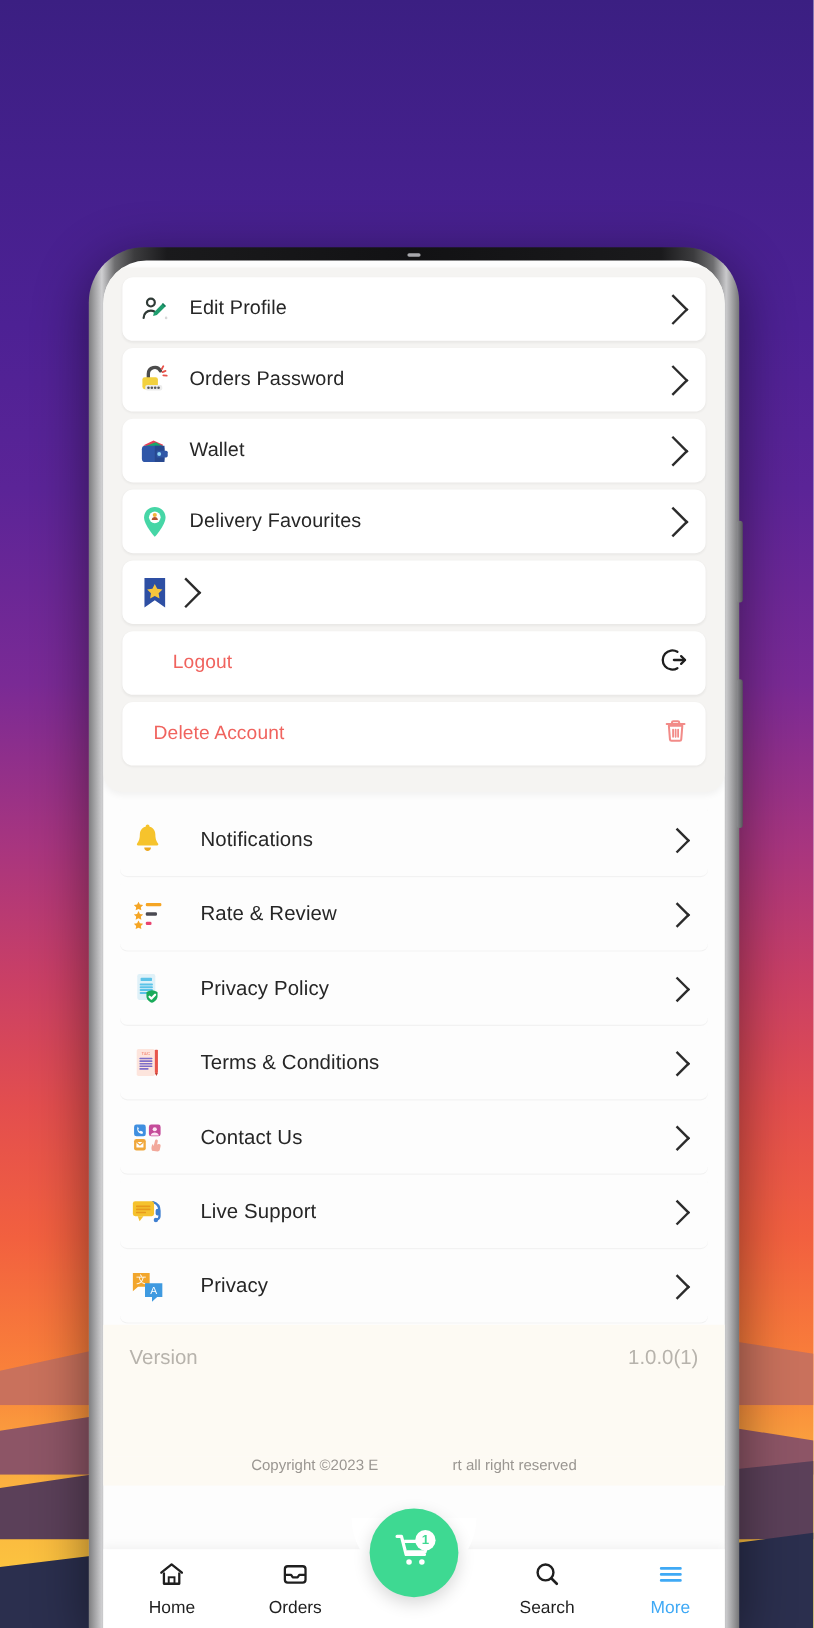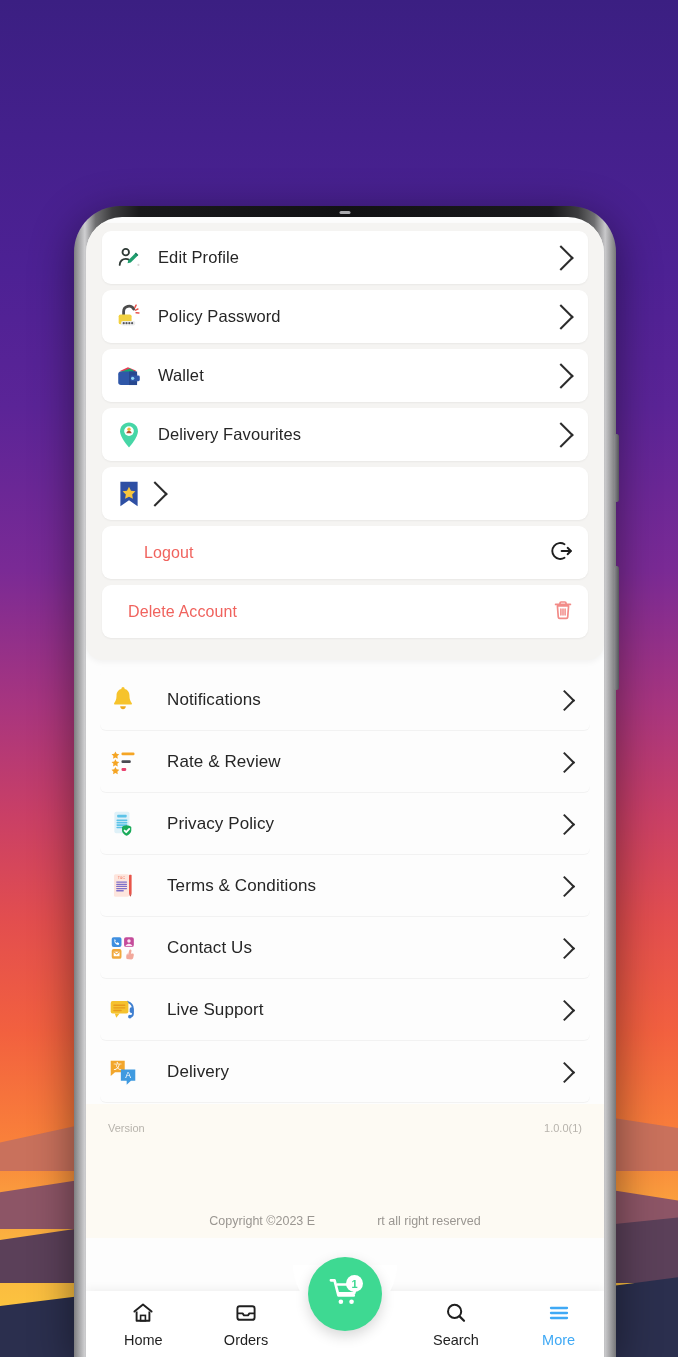--- a/index.html
+++ b/index.html
@@ -114,21 +114,21 @@
   }
   .mrow .row-label { font-size: 17px; margin-left: 27px; }
 
   
   #version-block {
     background: #fdfaf3;
     padding: 18px 22px 0 22px;
     height: 110px;
   }
   #version-row { display:flex; align-items:center; justify-content:space-between; }
-  #version-row span { color: #b7b3ac; font-size: 11px; }
+  #version-row span { color: #b7b3ac; font-size: 17px; }
 
   #copyright {
     text-align: center;
     color: #9a9691;
     font-size: 12.5px;
     background: #fdfaf3;
     padding-bottom: 10px;
   }
 
   
@@ -228,21 +228,21 @@
             <path d="M8 11V8a5 5 0 0 1 9.4-2.4" fill="none" stroke="#4c4c4c" stroke-width="2.6" stroke-linecap="round"></path>
             <rect x="3.4" y="10.6" width="12" height="9.2" rx="1.8" fill="#f2d13f"></rect>
             <rect x="5.6" y="16.6" width="13.2" height="4.2" rx="1.6" fill="#ececec"></rect>
             <circle cx="8.1" cy="18.7" r="1" fill="#55575c"></circle>
               <circle cx="10.7" cy="18.7" r="1" fill="#55575c"></circle>
             <circle cx="13.3" cy="18.7" r="1" fill="#55575c"></circle>
               <circle cx="15.9" cy="18.7" r="1" fill="#55575c"></circle>
             <path d="M19 6.6l2.3-1M19.6 9.1l2.6.2M18.4 4.2l1.2-2.2" stroke="#e8524a" stroke-width="1.4" stroke-linecap="round"></path>
           </svg>
         </span>
-        <span class="row-label">Policy Password</span>
+        <span class="row-label">Orders Password</span>
         <span class="chev"></span>
       </div>
 
       <div class="pcard">
         <span class="icon-box">
           <svg width="28" height="28" viewBox="0 0 26 26">
             <path d="M4 8.5 12 4.8l7.4 3.2-1 2.6L4 8.5z" fill="#e63f57"></path>
             <path d="M5 9.4 13.8 6l5.4 3.1-.8 2.4L5 9.4z" fill="#17a86a"></path>
             <rect x="3" y="8.8" width="17.5" height="12.6" rx="2.6" fill="#2f57a8"></rect>
             <path d="M13 8.8h7.5v12.6H13z" fill="#27488f"></path>
@@ -395,21 +395,21 @@
 
       <div class="mrow">
         <span class="icon-box">
           <svg width="28" height="28" viewBox="0 0 26 26">
             <path d="M1.6 2.6h13v10.6h-9l-4 3.6z" fill="#f2a62c"></path>
             <text x="4.2" y="10.6" font-size="8" fill="#fff" font-family="Liberation Sans, sans-serif">文</text>
             <path d="M11 10.6h13.4v10.6h-4l-4 3.6v-3.6H11z" fill="#3f9ae0"></path>
             <text x="15" y="19" font-size="8" fill="#fff" font-family="Liberation Sans, sans-serif">A</text>
           </svg>
         </span>
-        <span class="row-label">Delivery</span>
+        <span class="row-label">Privacy</span>
         <span class="chev small"></span>
       </div>
 
     </div>
 
     <div id="version-block">
       <div id="version-row">
         <span>Version</span>
         <span>1.0.0(1)</span>
       </div>

